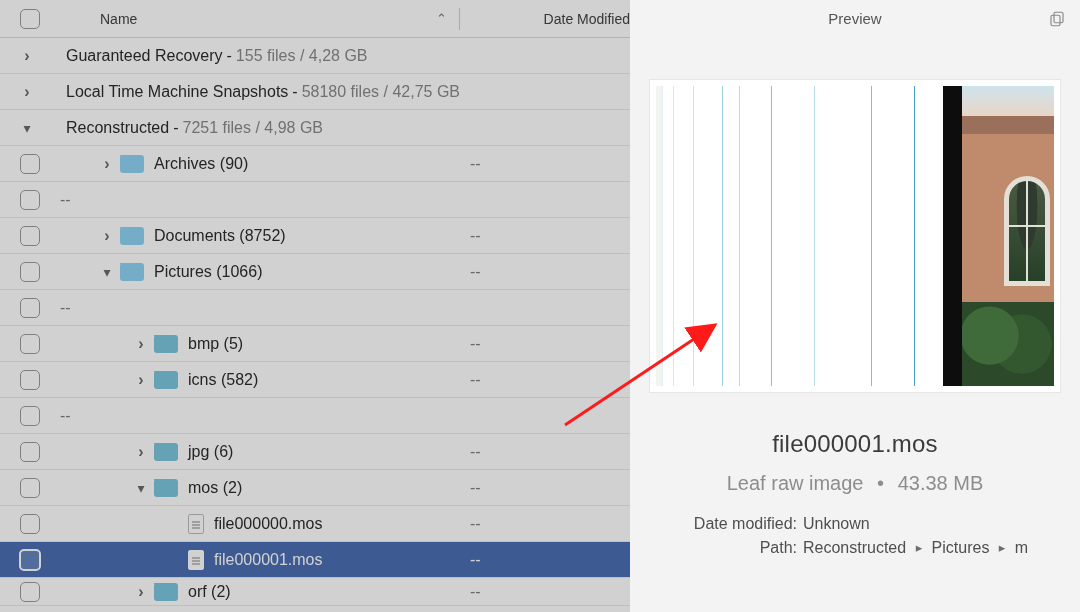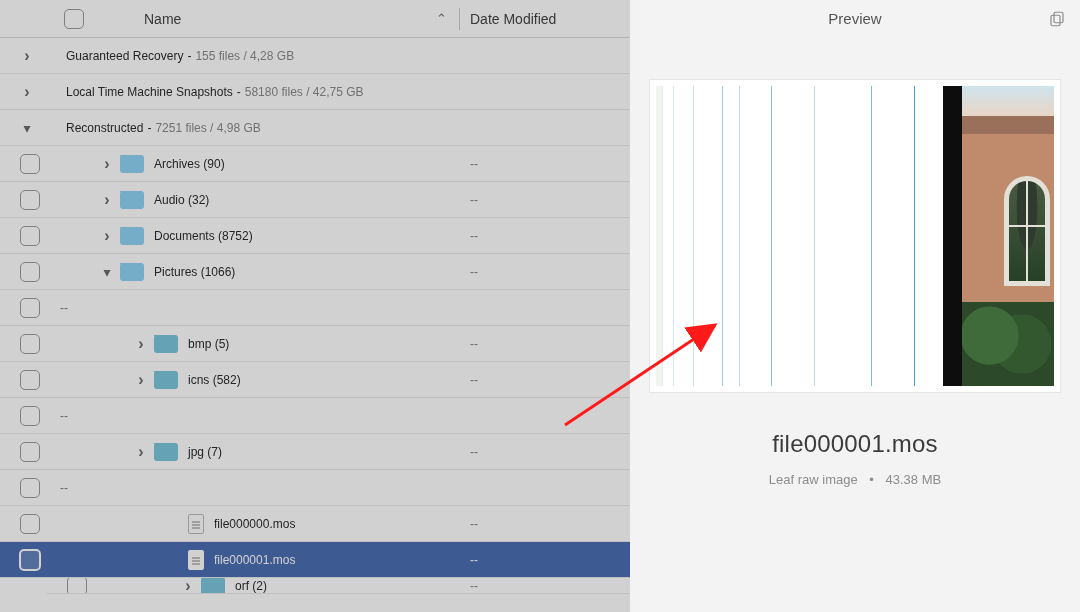--- a/index.html
+++ b/index.html
@@ -34,21 +34,20 @@
   }
   
   .col-header {
     display: flex;
     align-items: center;
     height: 38px;
     border-bottom: 1px solid #d9d9d9;
     background: #ffffff;
     font-size: 14px;
     color: #444;
-    padding-left: 44px;
   }
   .col-header .hdr-check {
     width: 60px;
     display:flex; align-items:center; justify-content:center;
   }
   .chk {
     width: 20px; height: 20px;
     border: 1.5px solid #9c9c9c;
     border-radius: 5px;
     background: #fff;
@@ -67,29 +66,30 @@
     color:#7a7a7a;
   }
   .hdr-sep {
     width:1px; height:22px; background:#cfcfcf;
     margin-right:10px;
   }
   .col-header .hdr-date {
     width: 160px;
     font-weight: 500;
     color:#444;
+    text-align:right;
   }
 
   
   .row {
     display:flex;
     align-items:center;
     height: 36px;
     border-bottom: 1px solid #eaeaea;
-    font-size: 12px;
+    font-size: 16px;
     color:#333;
     white-space: nowrap;
   }
   .row .lead {
     width: 60px;
     display:flex; align-items:center; justify-content:center;
   }
   .row .body {
     flex:1;
     display:flex; align-items:center;
@@ -155,23 +155,22 @@
     color:#fff;
   }
   .row.selected .name-main,
   .row.selected .date,
   .row.selected .tw,
   .row.selected .count { color:#fff; }
   .row.selected .file-icon { border-color:#fff; }
   .row.selected .chk { border-color:#fff; background:rgba(255,255,255,0.15); }
 
   .row.partial-bottom {
-    height:16px;
+    height:28px;
     overflow:hidden;
-    margin-left:47px;
   }
 
   
   .preview-header{
     height:38px;
     display:flex;
     align-items:center;
     justify-content:center;
     color:#555;
     font-size:15px;
@@ -254,21 +253,21 @@
   .pv-title{
     text-align:center;
     font-size:24px;
     color:#3b3b3b;
     margin-top:38px;
     letter-spacing:0.2px;
   }
   .pv-sub{
     text-align:center;
     color:#8d8d8d;
-    font-size:13px;
+    font-size:20px;
     margin-top:14px;
   }
   .pv-sub .dot{ padding:0 8px; }
   .pv-meta{
     margin-top:20px;
     font-size:16px;
     color:#666;
     padding:0 18px 0 18px;
   }
   .pv-meta-row{
@@ -358,25 +357,20 @@
       <span class="folder-icon folder-blue"></span>
       <span class="name-main">Archives (90)</span>
     </div>
     <div class="date">--</div>
   </div>
 
   <div class="row">
     <div class="lead">
         <div class="chk"></div>
       </div>
-    <div class="body ind1">
-      <span class="tw right"></span>
-      <span class="folder-icon folder-blue"></span>
-      <span class="name-main">Audio (32)</span>
-    </div>
     <div class="date">--</div>
   </div>
 
   <div class="row">
     <div class="lead">
         <div class="chk"></div>
       </div>
     <div class="body ind1">
       <span class="tw right"></span>
       <span class="folder-icon folder-blue"></span>
@@ -435,29 +429,34 @@
     <div class="date">--</div>
   </div>
 
   <div class="row">
     <div class="lead">
         <div class="chk"></div>
       </div>
     <div class="body ind2">
       <span class="tw right"></span>
       <span class="folder-icon folder-teal"></span>
-      <span class="name-main">jpg (7)</span>
-    </div>
-    <div class="date">--</div>
-  </div>
-
-  <div class="row">
-    <div class="lead">
-        <div class="chk"></div>
-      </div>
+      <span class="name-main">jpg (6)</span>
+    </div>
+    <div class="date">--</div>
+  </div>
+
+  <div class="row">
+    <div class="lead">
+        <div class="chk"></div>
+      </div>
+    <div class="body ind2">
+      <span class="tw down"></span>
+      <span class="folder-icon folder-teal"></span>
+      <span class="name-main">mos (2)</span>
+    </div>
     <div class="date">--</div>
   </div>
 
   <div class="row">
     <div class="lead">
         <div class="chk"></div>
       </div>
     <div class="body ind3">
       <span class="tw"></span>
       <span class="file-icon"></span>
@@ -519,20 +518,34 @@
 
   <div class="pv-title">file000001.mos</div>
 
   <div class="pv-sub">
     <span>Leaf raw image</span>
     <span class="dot">•</span>
     <span>43.38 MB</span>
   </div>
 
   <div class="pv-meta">
+    <div class="pv-meta-row">
+      <div class="k">Date modified:</div>
+      <div class="v">Unknown</div>
+    </div>
+    <div class="pv-meta-row">
+      <div class="k">Path:</div>
+      <div class="v">
+        <span>Reconstructed</span>
+        <span class="crumb-sep">▸</span>
+        <span>Pictures</span>
+        <span class="crumb-sep">▸</span>
+        <span>m</span>
+      </div>
+    </div>
   </div>
 </div>
 
 <svg class="arrow-anno" viewBox="0 0 190 120">
   <defs>
     <marker id="ah" markerWidth="12" markerHeight="12" refX="9" refY="5" orient="auto">
       <path d="M0,0 L10,5 L0,10 Z" fill="#ff1a1a"></path>
     </marker>
   </defs>
   <line x1="20" y1="110" x2="170" y2="10" stroke="#ff1a1a" stroke-width="3" marker-end="url(#ah)"></line>

